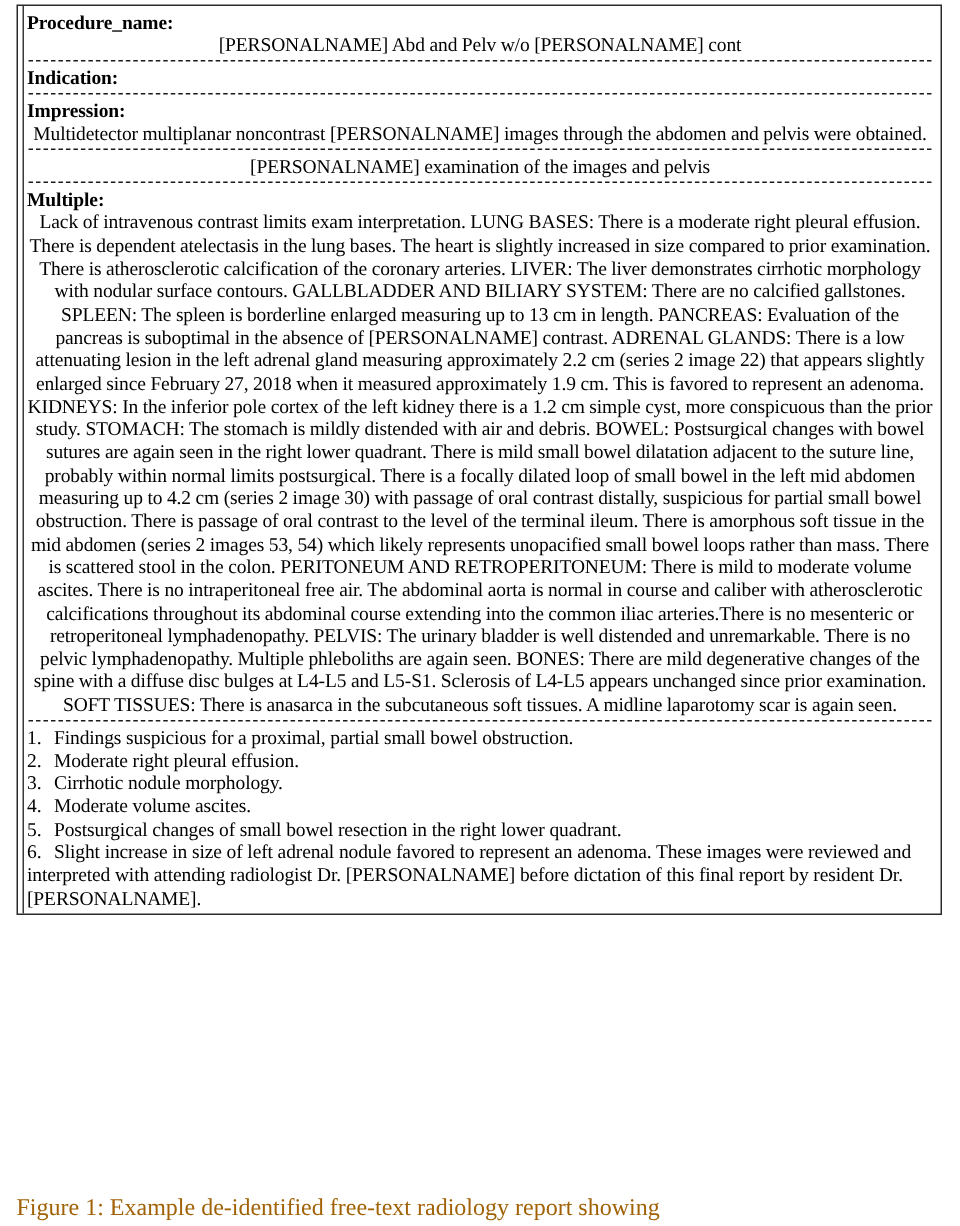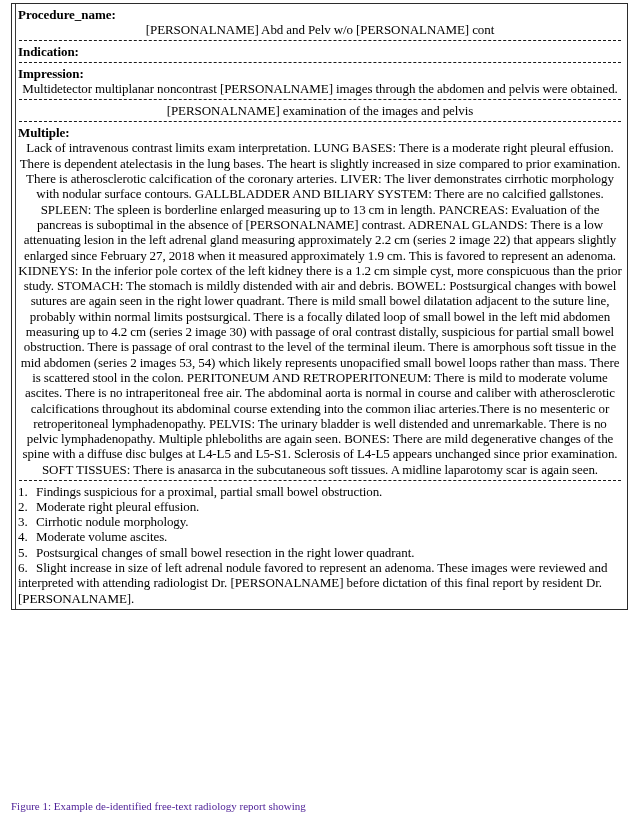--- a/index.html
+++ b/index.html
@@ -85,23 +85,23 @@
     display: inline-block;
     width: 18px;
   }
 
   
   .caption {
     position: absolute;
     left: 11px;
     top: 797px;
     width: 617px;
-    font-size: 11px;
+    font-size: 16px;
     line-height: 18px;
-    color: #4c1d95;
+    color: #a16207;
     white-space: nowrap;
     overflow: hidden;
     height: 20px;
   }
 </style>
 </head>
 <body>
 
 <div class="page">
 

